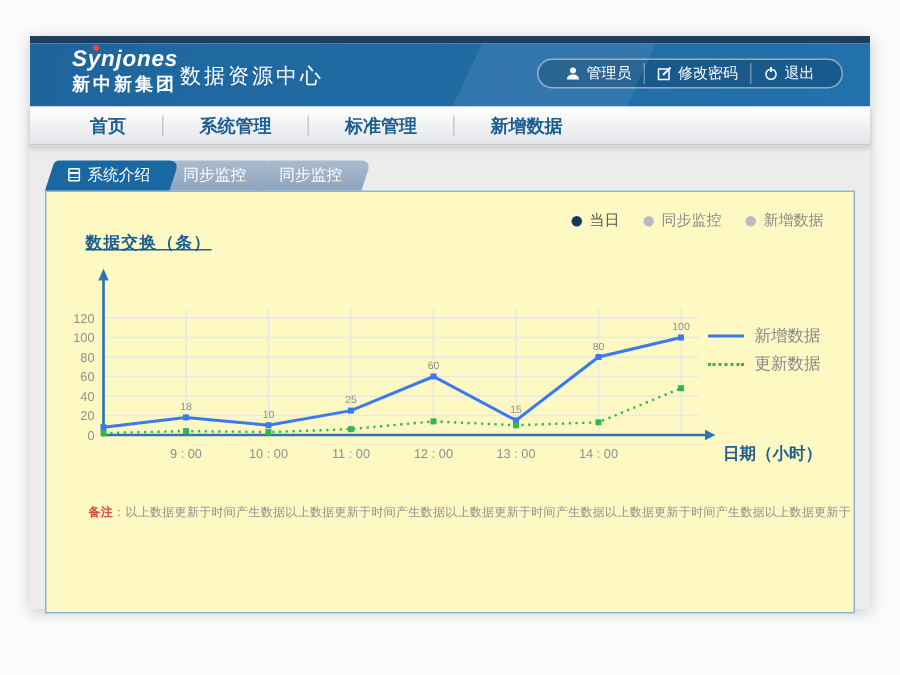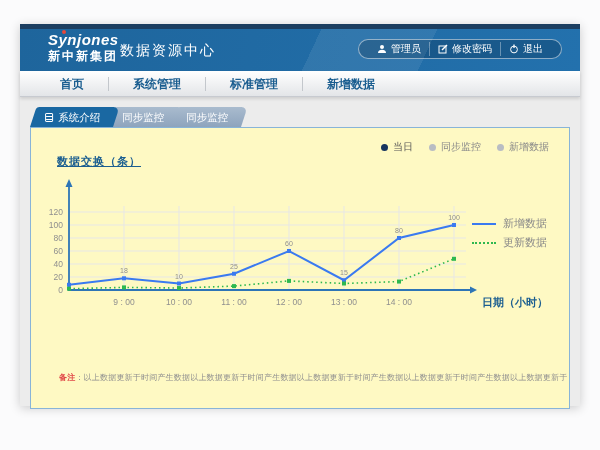--- a/index.html
+++ b/index.html
@@ -80,21 +80,21 @@
   .filter { display:flex; align-items:center; gap:5px; font-size:10px; color:#8a8a8a; cursor:pointer; }
   .radio-dot { width:7px; height:7px; border-radius:50%; background:#b9bdc3; }
   .filter.selected .radio-dot { background:#16355f; }
   .filter.selected { color:#555; }
   .y-title { position:absolute; left:26px; top:26px; font-size:11px; font-weight:bold; color:#1b5e90; letter-spacing:1px;text-decoration:underline; }
   #chart-svg { position:absolute; left:8px; top:44px; }
   .legend { position:absolute; right:22px; top:88px; display:flex; flex-direction:column; gap:4px;align-items:center; }
   .legend-item { display:flex; align-items:center; gap:7px; font-size:11px; color:#8a8a8a; white-space:nowrap; }
   .legend-line { width:24px; height:0; border-top:2px solid; }
   .legend-line.dotted { border-top-style:dotted; }
-  .note { position:absolute; left:28px; top:208px; font-size:8px; color:#8f8f8f; white-space:nowrap; letter-spacing:.2px;margin-top:36px; }
+  .note { position:absolute; left:28px; top:208px; font-size:8px; color:#8f8f8f; white-space:nowrap; letter-spacing:.2px; }
   .note b { color:#e04848; font-weight:bold; }
 </style>
 </head>
 <body>
 
 <div class="window">
   <div class="navy-strip"></div>
 
   <div class="header">
     <div class="logo">

